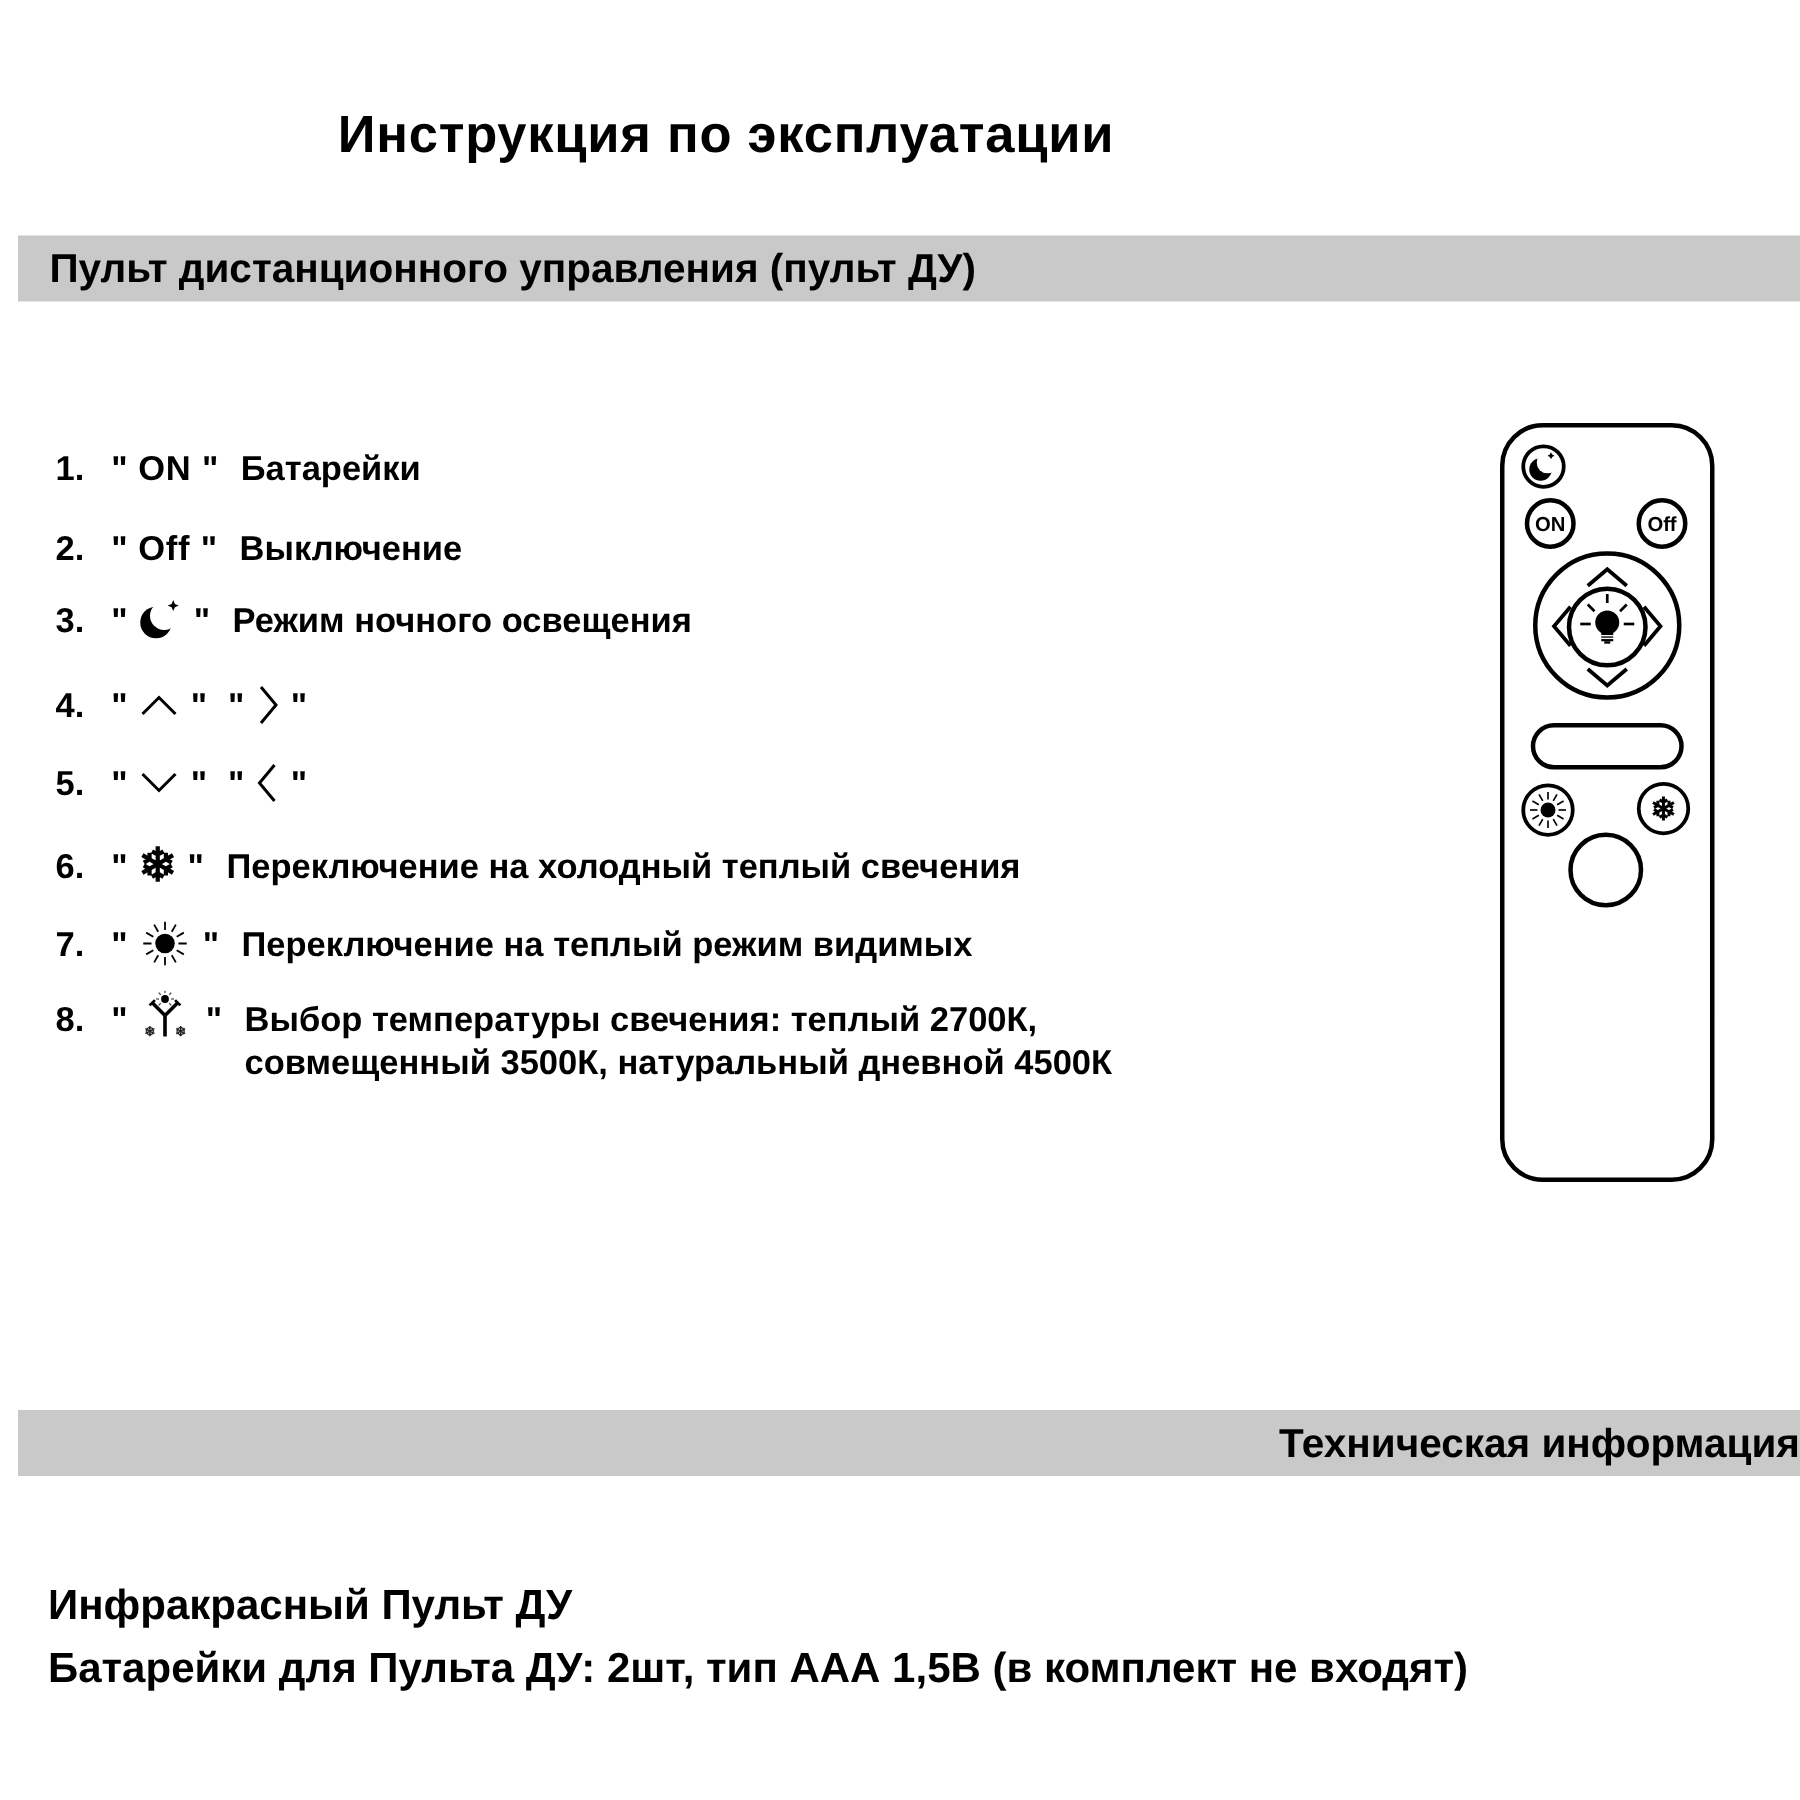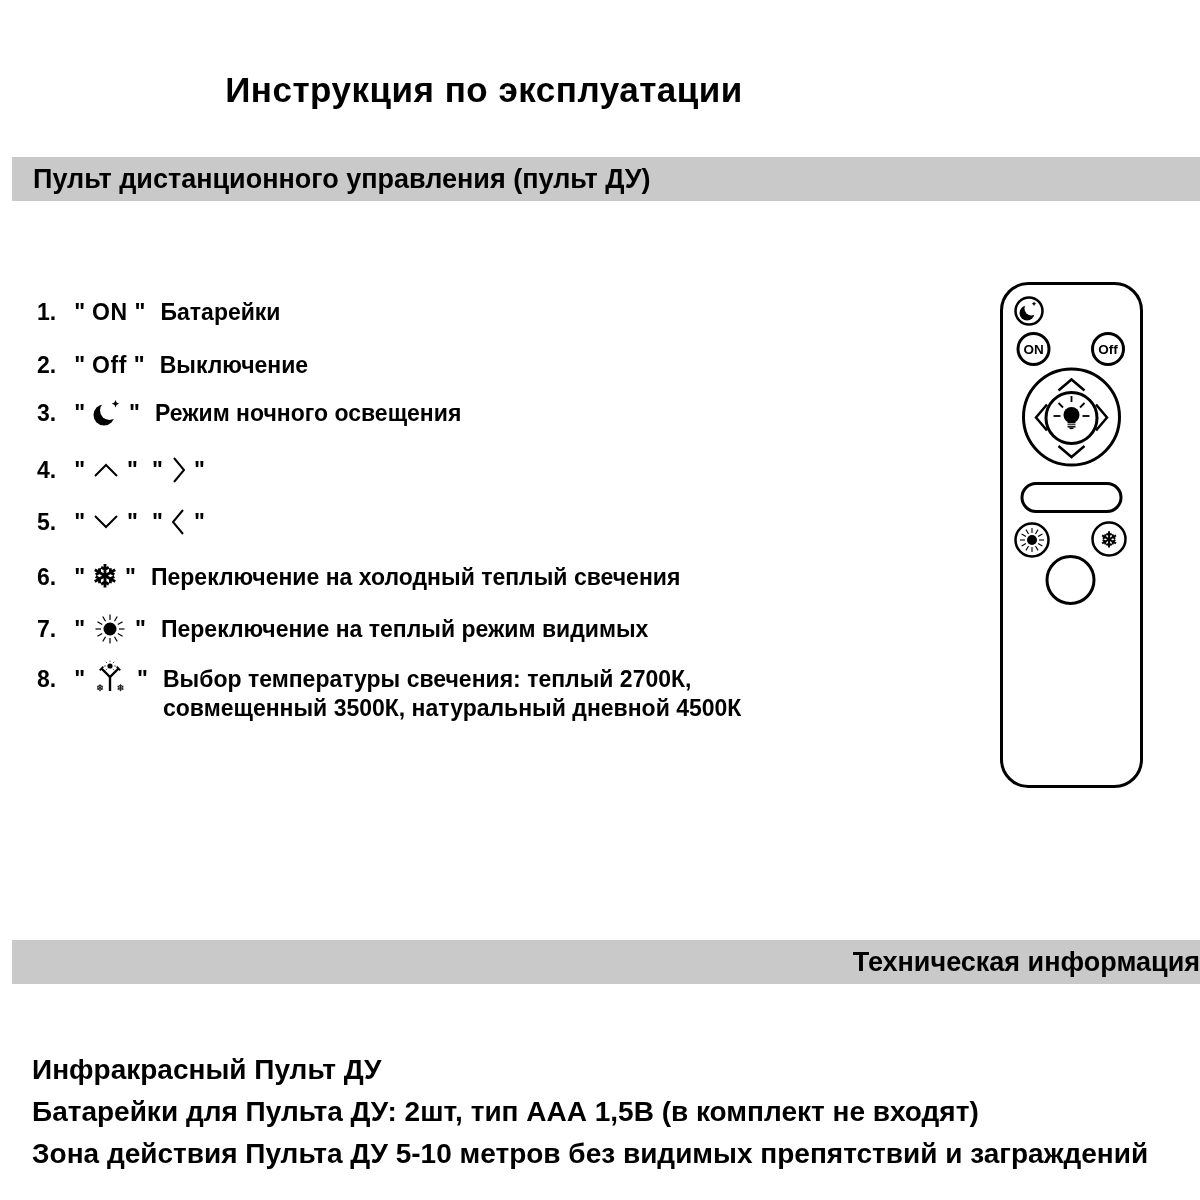--- a/index.html
+++ b/index.html
@@ -242,14 +242,13 @@
   <circle cx="71.5" cy="299" r="23.5" fill="none" stroke="#000" stroke-width="3"></circle>
 </svg>
 
 <div class="section-bar" id="bar-tech">
   <span>Техническая информация</span>
 </div>
 
 <div class="tech">
   <div class="tech-line">Инфракрасный Пульт ДУ</div>
   <div class="tech-line">Батарейки для Пульта ДУ: 2шт, тип ААА 1,5В (в комплект не входят)</div>
-  <div class="tech-line">Зона действия Пульта ДУ 5-10 метров без видимых препятствий и заграждений</div>
 </div>
 
 </body></html>

